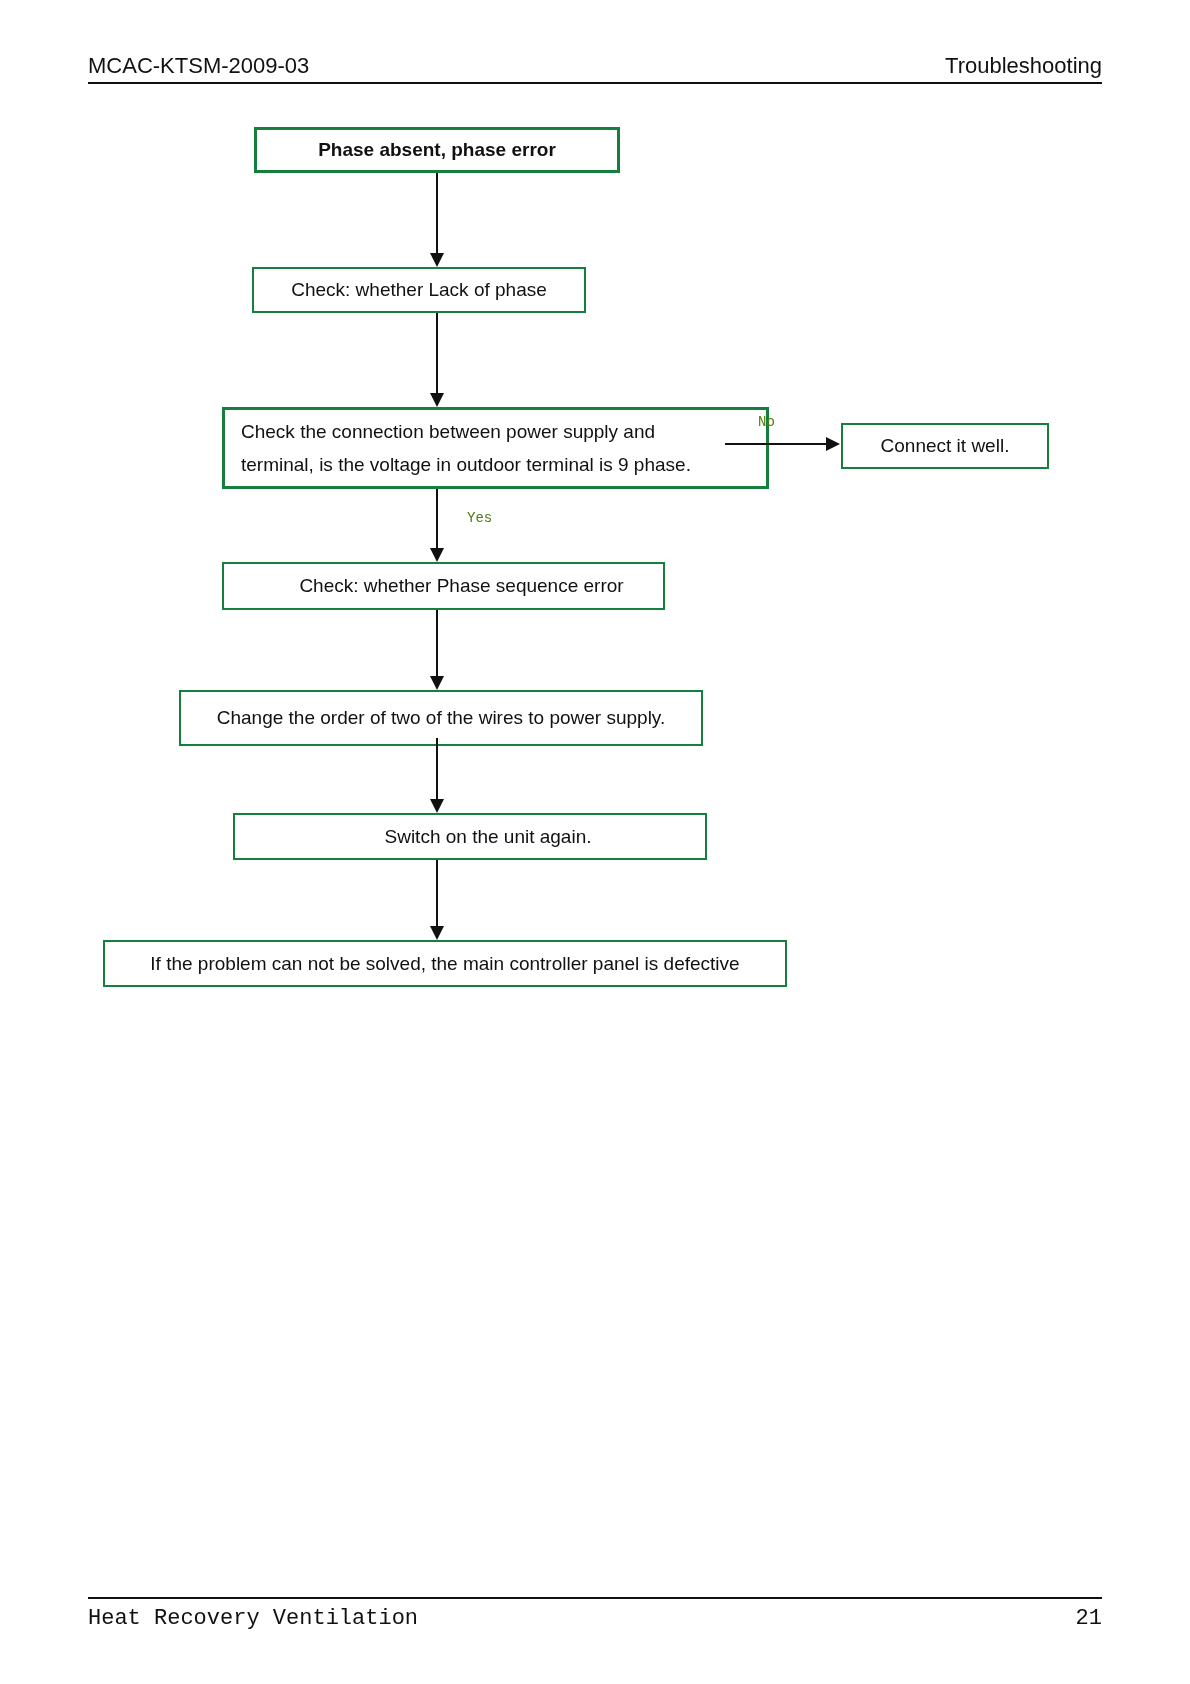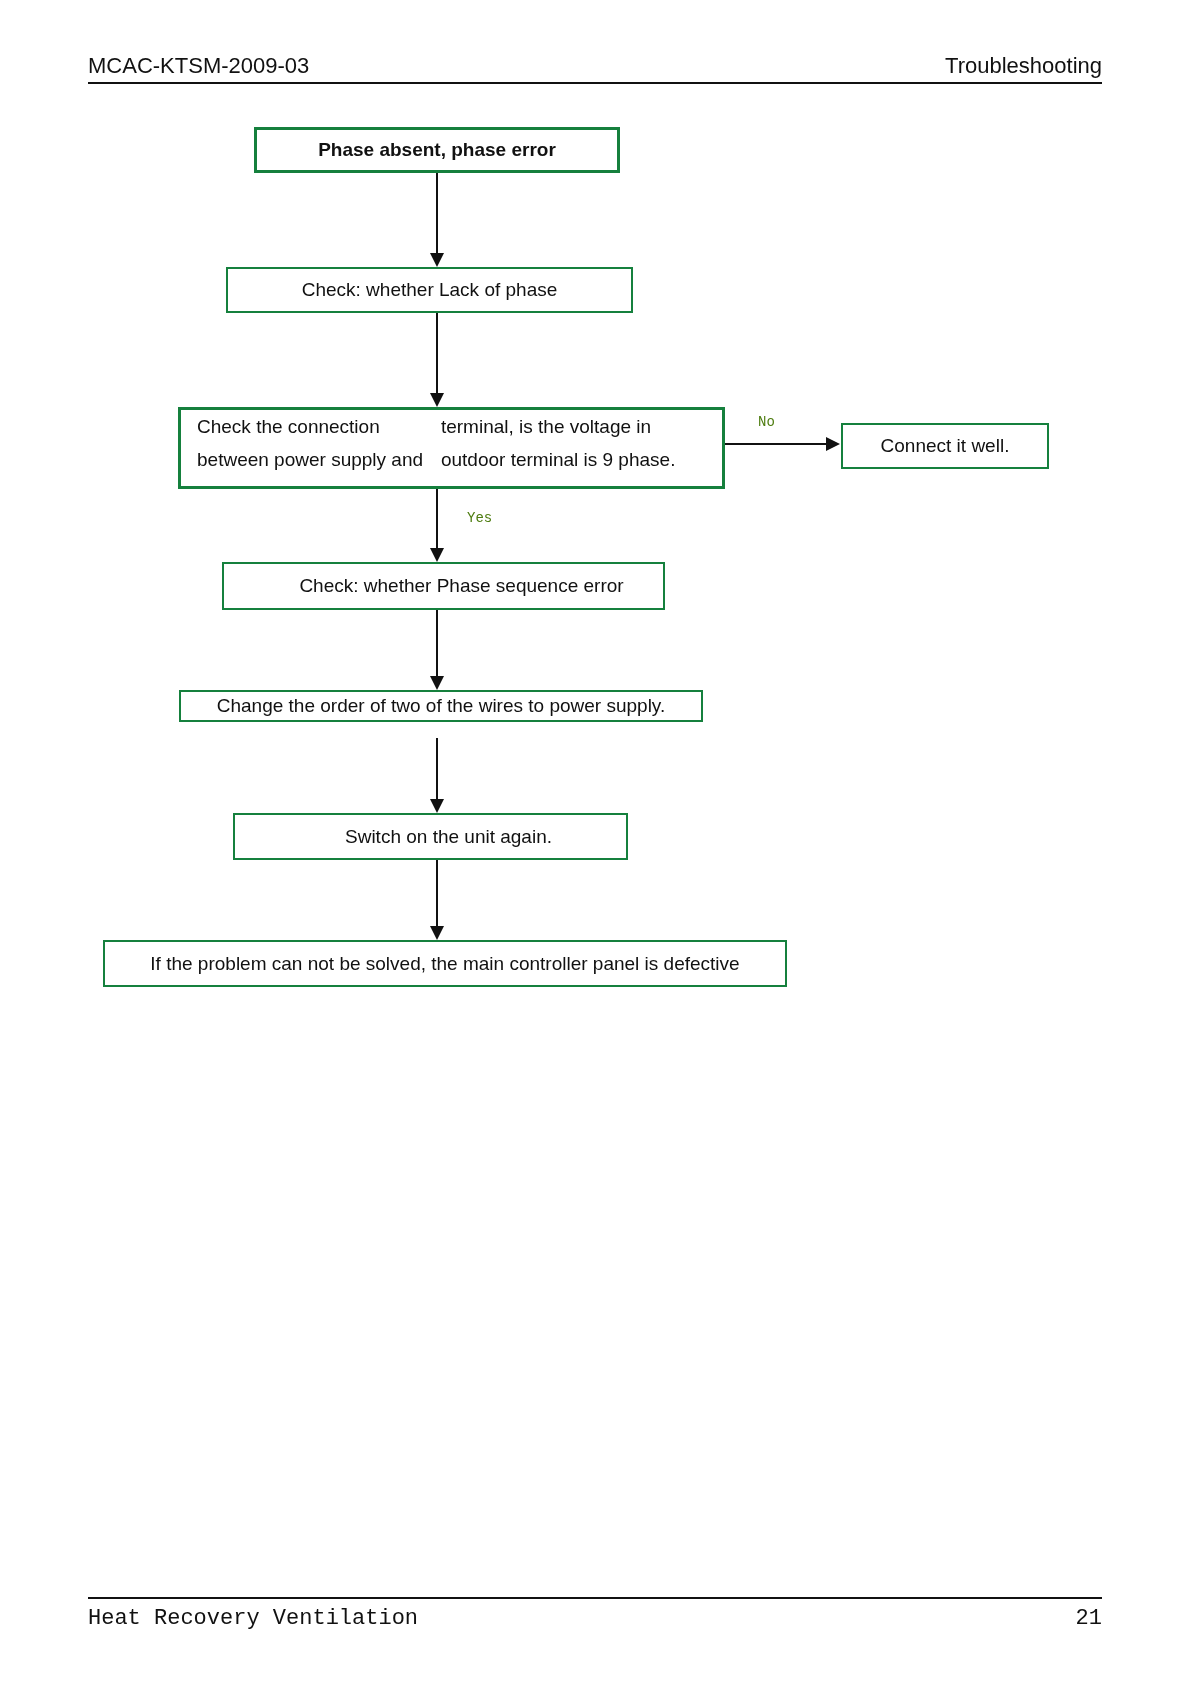--- a/index.html
+++ b/index.html
@@ -48,26 +48,27 @@
     align-items: center;
     justify-content: center;
     font-size: 19px;
     line-height: 1.25;
     color: #111111;
     text-align: center;
   }
   .node.thick { border-width: 3px; }
   .node.bold { font-weight: bold; }
   .node.left-align {
-    flex-direction: row;
+    flex-direction: column;
     align-items: flex-start;
     justify-content: center;
     text-align: left;
     padding: 0 16px;
     line-height: 33px;
+    margin-left: 44px;
   }
 
   
   .varrow { position: absolute; width: 2px; background: #111111; }
   .head-down {
     position: absolute;
     width: 0; height: 0;
     border-left: 7px solid transparent;
     border-right: 7px solid transparent;
     border-top: 14px solid #111111;
@@ -100,21 +101,21 @@
 
   <div>
 
     <div class="node thick bold" style="left:254px; top:127px; width:366px; height:46px;">Phase absent, phase error</div>
 
     <div>
       <div class="varrow" style="left:436px; top:173px; height:81px;"></div>
       <div class="head-down" style="left:430px; top:253px;"></div>
     </div>
 
-    <div class="node" style="left:226px; top:267px; width:407px; height:46px;">Check: whether Lack of phase</div>
+    <div class="node" style="left:252px; top:267px; width:334px; height:46px;">Check: whether Lack of phase</div>
 
     <div>
       <div class="varrow" style="left:436px; top:313px; height:81px;"></div>
       <div class="head-down" style="left:430px; top:393px;"></div>
     </div>
 
     <div class="node thick left-align" style="left:178px; top:407px; width:547px; height:82px;">
       <span>Check the connection between power supply and</span>
       <span>terminal, is the voltage in outdoor terminal is 9 phase.</span>
     </div>
@@ -133,28 +134,28 @@
       <div class="head-down" style="left:430px; top:548px;"></div>
     </div>
 
     <div class="node" style="left:222px; top:562px; width:443px; height:48px;padding-left:36px;">Check: whether Phase sequence error</div>
 
     <div>
       <div class="varrow" style="left:436px; top:610px; height:67px;"></div>
       <div class="head-down" style="left:430px; top:676px;"></div>
     </div>
 
-    <div class="node" style="left:179px; top:690px; width:524px; height:32px;">Change the order of two of the wires to power supply.</div>
+    <div class="node" style="left:179px; top:690px; width:524px; height:56px;">Change the order of two of the wires to power supply.</div>
 
     <div>
       <div class="varrow" style="left:436px; top:738px; height:62px;"></div>
       <div class="head-down" style="left:430px; top:799px;"></div>
     </div>
 
-    <div class="node" style="left:233px; top:813px; width:395px; height:47px;padding-left:36px;">Switch on the unit again.</div>
+    <div class="node" style="left:233px; top:813px; width:474px; height:47px;padding-left:36px;">Switch on the unit again.</div>
 
     <div>
       <div class="varrow" style="left:436px; top:860px; height:67px;"></div>
       <div class="head-down" style="left:430px; top:926px;"></div>
     </div>
 
     <div class="node" style="left:103px; top:940px; width:684px; height:47px;">If the problem can not be solved, the main controller panel is defective</div>
 
   </div>
 

